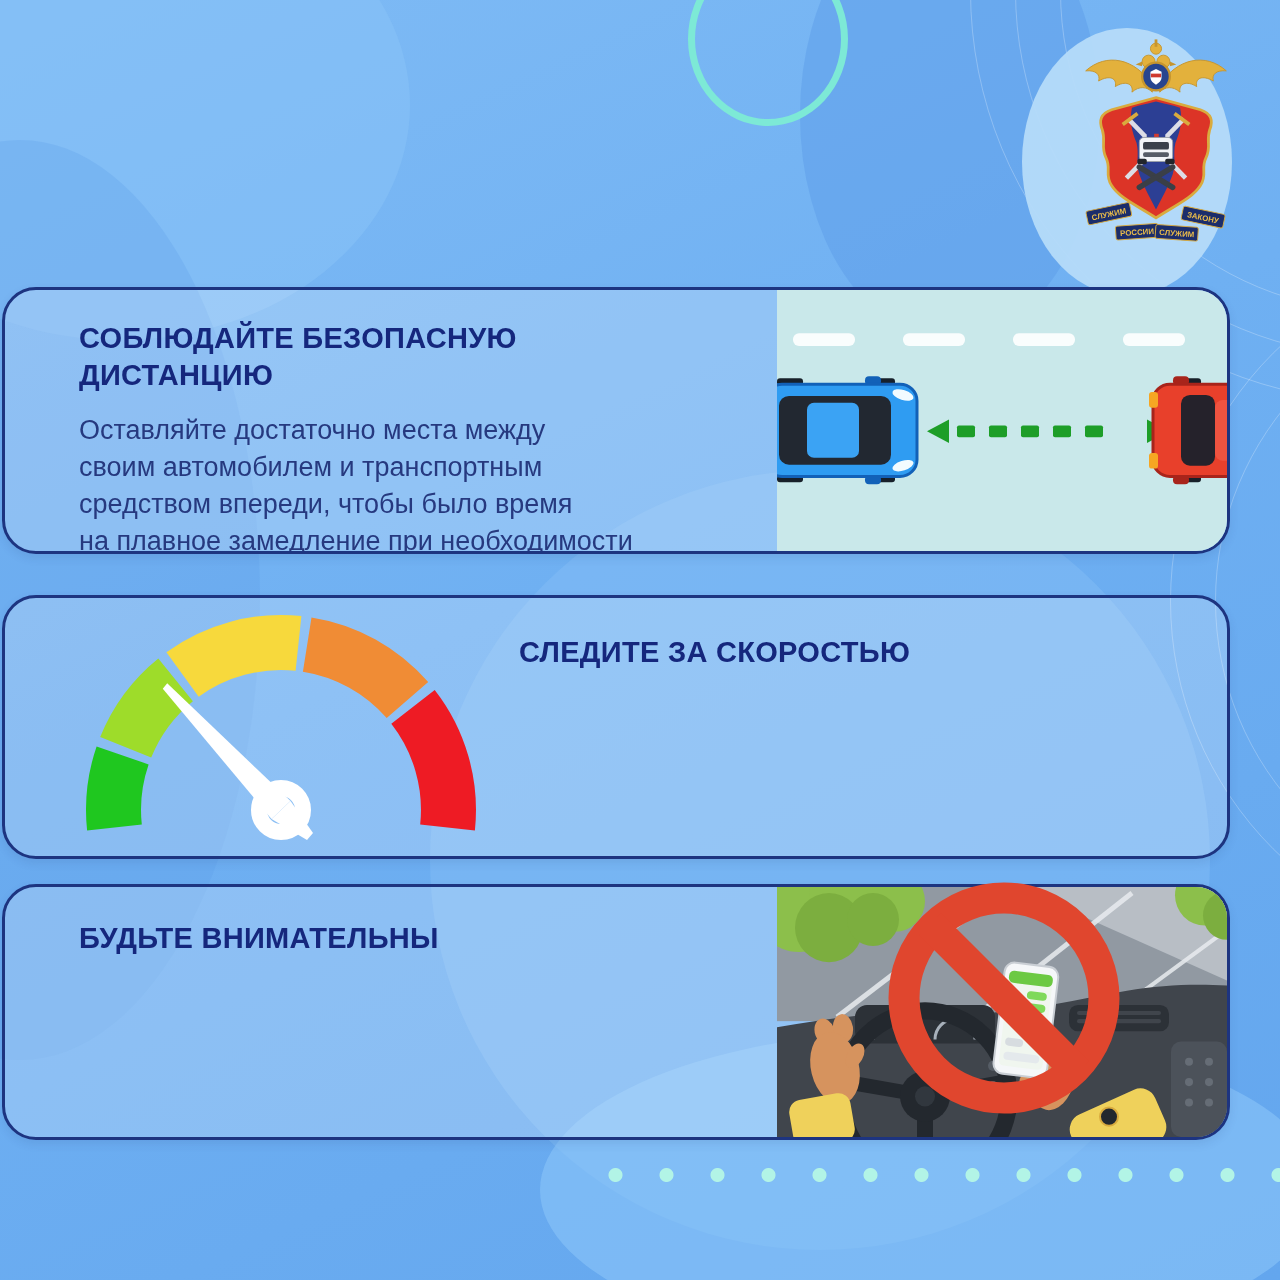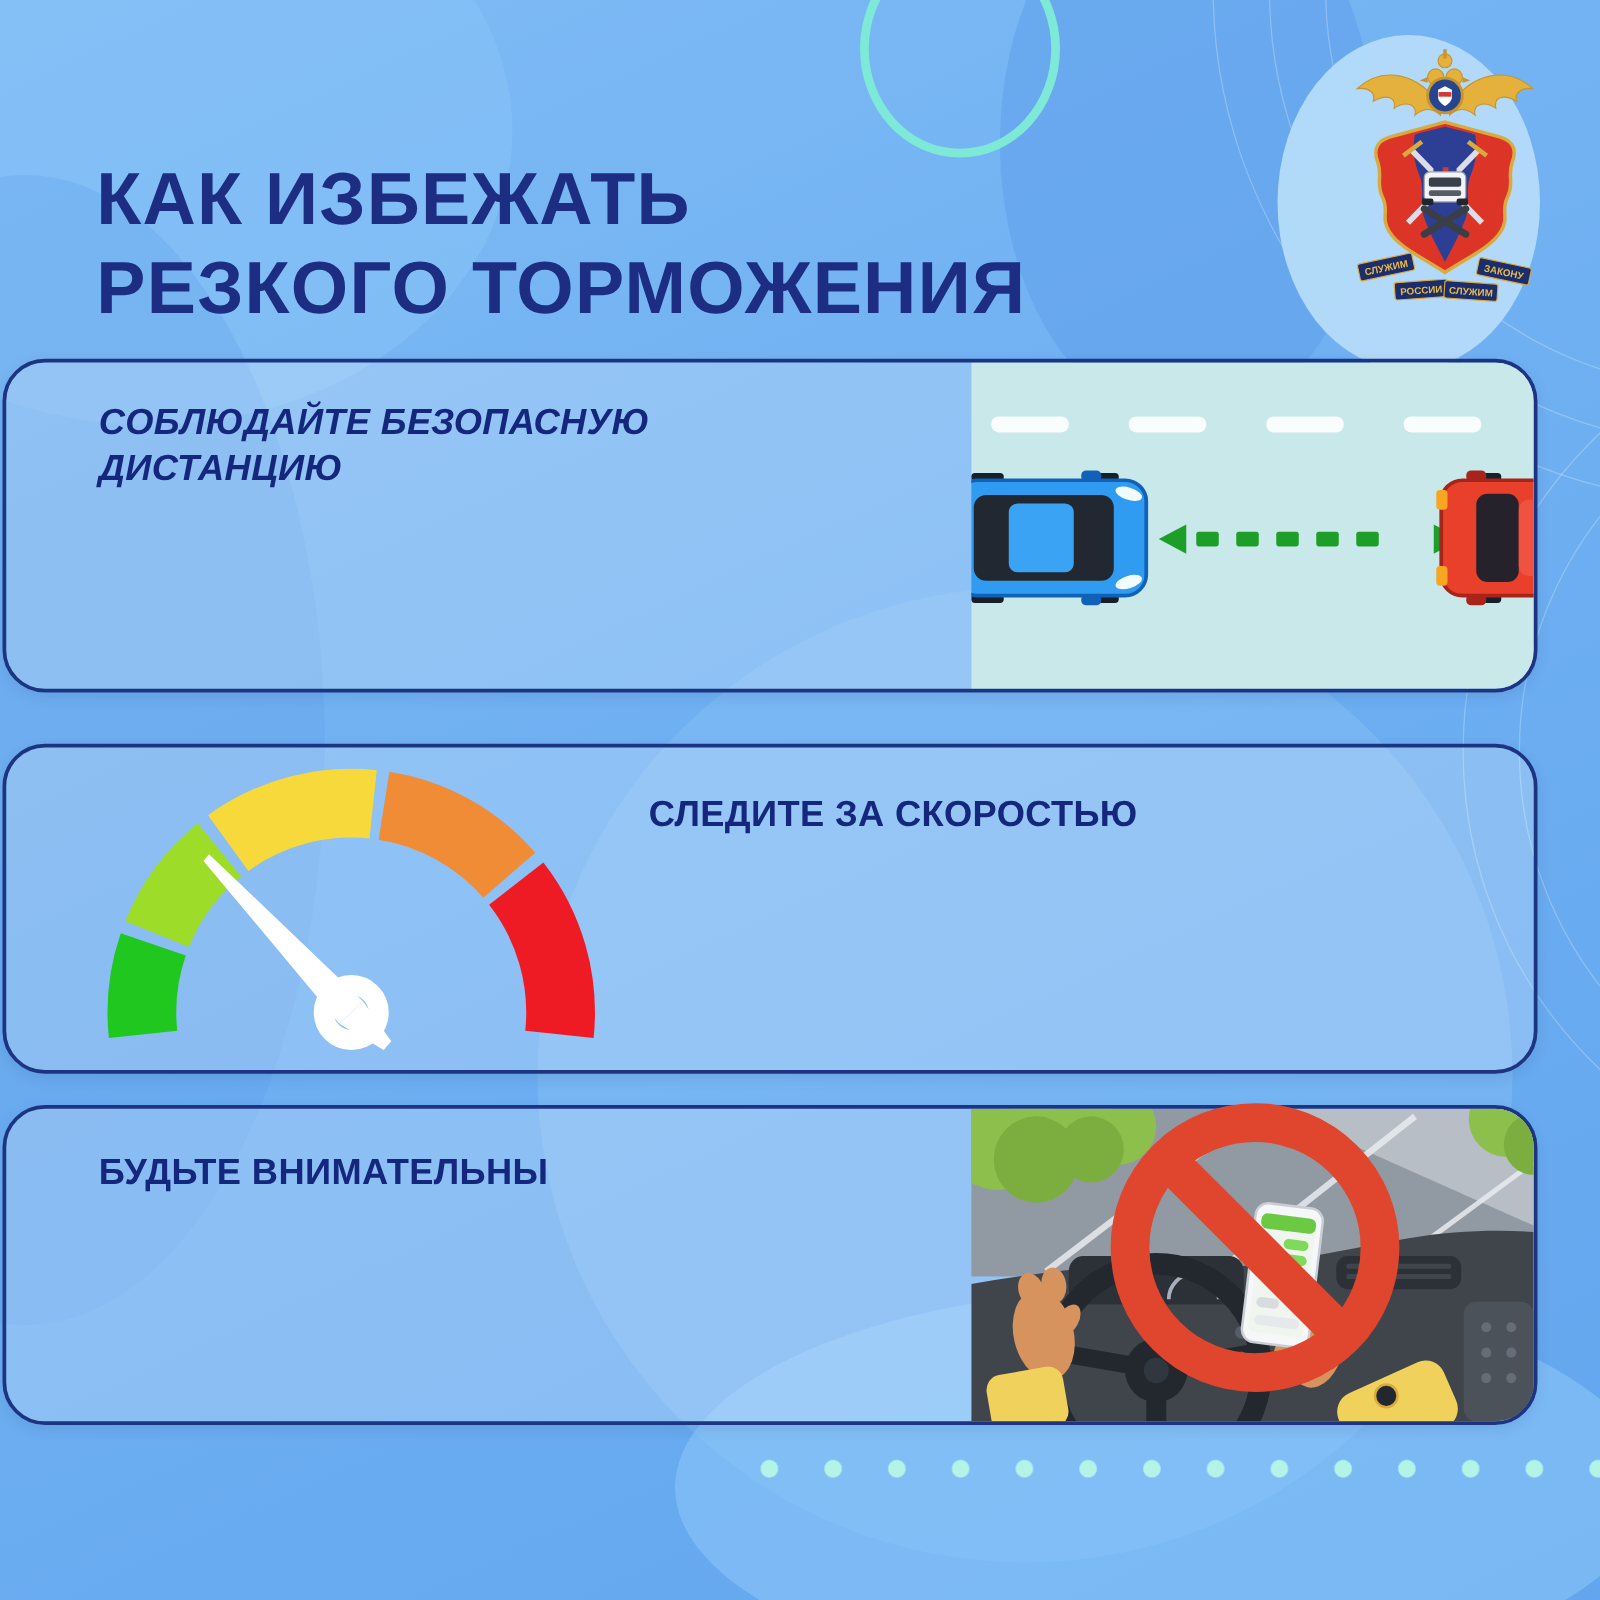--- a/index.html
+++ b/index.html
@@ -25,21 +25,21 @@
     background-image:radial-gradient(circle,#b2f4e6 0 6.5px,transparent 7.5px);
     background-size:51px 66px;background-position:6px 6px;z-index:1;}
   
   .title{position:absolute;left:77px;top:84px;color:#1d2d82;font-size:59px;font-weight:800;
     line-height:1.22;letter-spacing:1px;z-index:2;}
   .emblem{position:absolute;left:1082px;top:28px;width:148px;height:218px;z-index:2;}
   
   .card{position:absolute;left:2px;width:1228px;box-sizing:border-box;border:3px solid #1d3480;
     border-radius:34px;background:rgba(255,255,255,.22);overflow:hidden;z-index:2;
     box-shadow:0 4px 10px rgba(25,45,110,.10);}
-  .card1{top:287px;height:267px;font-style:italic;}
+  .card1{top:287px;height:267px;}
   .card2{top:595px;height:264px;}
   .card3{top:884px;height:256px;}
   .card-text{position:absolute;}
   .card1 .card-text{left:74px;top:30px;}
   .card2 .card-text{left:514px;top:36px;}
   .card3 .card-text{left:74px;top:33px;}
   .card-heading{margin:0;color:#15277d;font-weight:700;font-size:29px;line-height:1.28;
     letter-spacing:.3px;white-space:pre-line;}
   .card-body{margin:18px 0 0 0;color:#26397f;font-size:27px;line-height:1.37;white-space:pre-line;}
   .illu{position:absolute;top:0;right:0;bottom:0;width:450px;}
@@ -59,24 +59,20 @@
   <div class="blob b4"></div>
   <div class="ring-line rl1"></div>
   <div class="ring-line rl2"></div>
   <div class="ring-line rl3"></div>
   <div class="ring-line rl4"></div>
   <div class="ring-line rl5"></div>
   <div class="teal-ring"></div>
   <div class="blob b2"></div>
   <div class="dots"></div>
 
-  <h1 class="title">
-    <div>КАК ИЗБЕЖАТЬ</div>
-    <div>РЕЗКОГО ТОРМОЖЕНИЯ</div>
-  </h1>
 
   <svg class="emblem" viewBox="0 0 160 235">
 
     <g>
       <path d="M76,62 C58,32 26,26 4,46 C15,45 20,50 18,57 C30,50 38,54 36,63 C47,56 56,60 54,69 C62,62 70,63 76,69 Z" fill="#e3b13c" stroke="#c6952e" stroke-width="1"></path>
       <path d="M84,62 C102,32 134,26 156,46 C145,45 140,50 142,57 C130,50 122,54 124,63 C113,56 104,60 106,69 C98,62 90,63 84,69 Z" fill="#e3b13c" stroke="#c6952e" stroke-width="1"></path>
       <circle cx="72" cy="36" r="7" fill="#e3b13c" stroke="#c6952e" stroke-width="1"></circle>
       <circle cx="88" cy="36" r="7" fill="#e3b13c" stroke="#c6952e" stroke-width="1"></circle>
       <polygon points="65,36 58,39 65,41" fill="#c6952e"></polygon>
       <polygon points="95,36 102,39 95,41" fill="#c6952e"></polygon>
@@ -126,20 +122,24 @@
         <rect x="0" y="0" width="46" height="15" rx="2" fill="#1b2d6b" stroke="#d9ab3e" stroke-width="1"></rect>
         <text x="23" y="11">ЗАКОНУ</text>
       </g>
     </g>
   </svg>
 
   <section class="card card1">
     <div class="card-text">
       <h2 class="card-heading">СОБЛЮДАЙТЕ БЕЗОПАСНУЮ
 ДИСТАНЦИЮ</h2>
+      <p class="card-body">Оставляйте достаточно места между
+своим автомобилем и транспортным
+средством впереди, чтобы было время
+на плавное замедление при необходимости</p>
     </div>
     <div class="illu">
       <svg viewBox="0 0 450 266" preserveAspectRatio="none">
         <rect x="0" y="0" width="450" height="266" fill="#c9e8ea"></rect>
         <g fill="rgba(255,255,255,.88)">
           <rect x="16" y="44" width="62" height="13" rx="6"></rect>
           <rect x="126" y="44" width="62" height="13" rx="6"></rect>
           <rect x="236" y="44" width="62" height="13" rx="6"></rect>
           <rect x="346" y="44" width="62" height="13" rx="6"></rect>
         </g>

